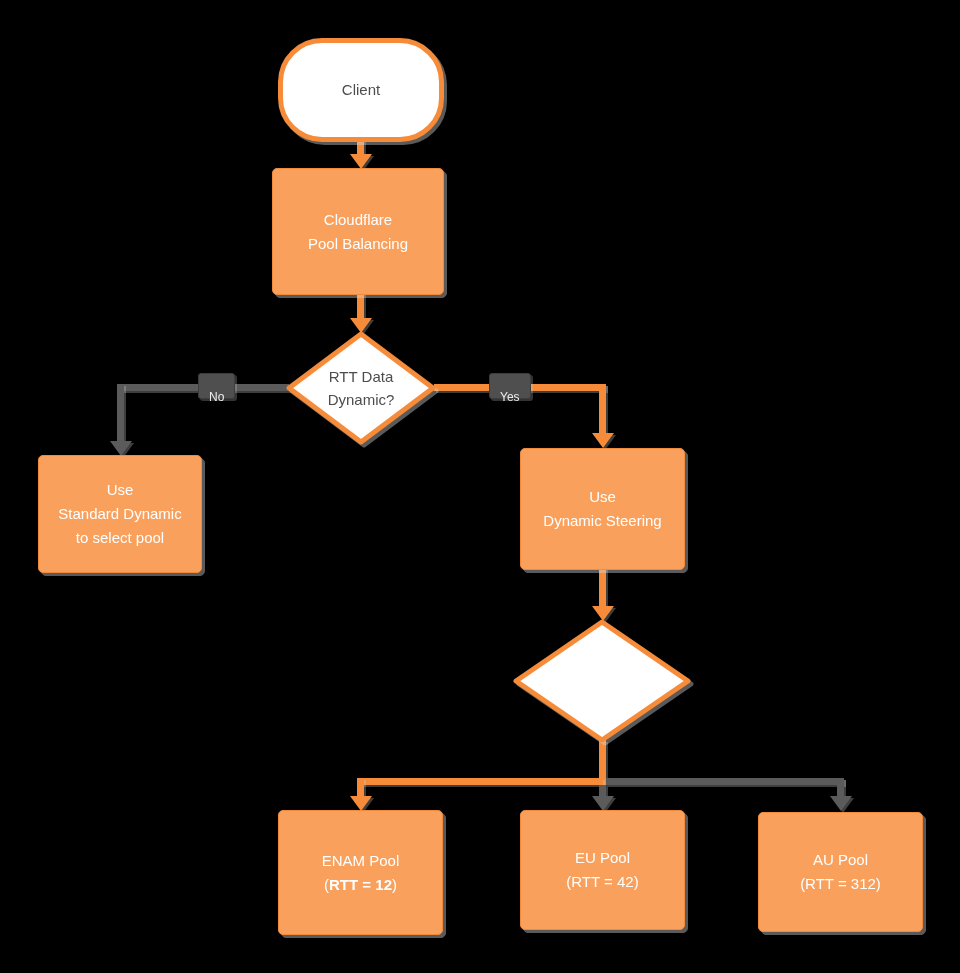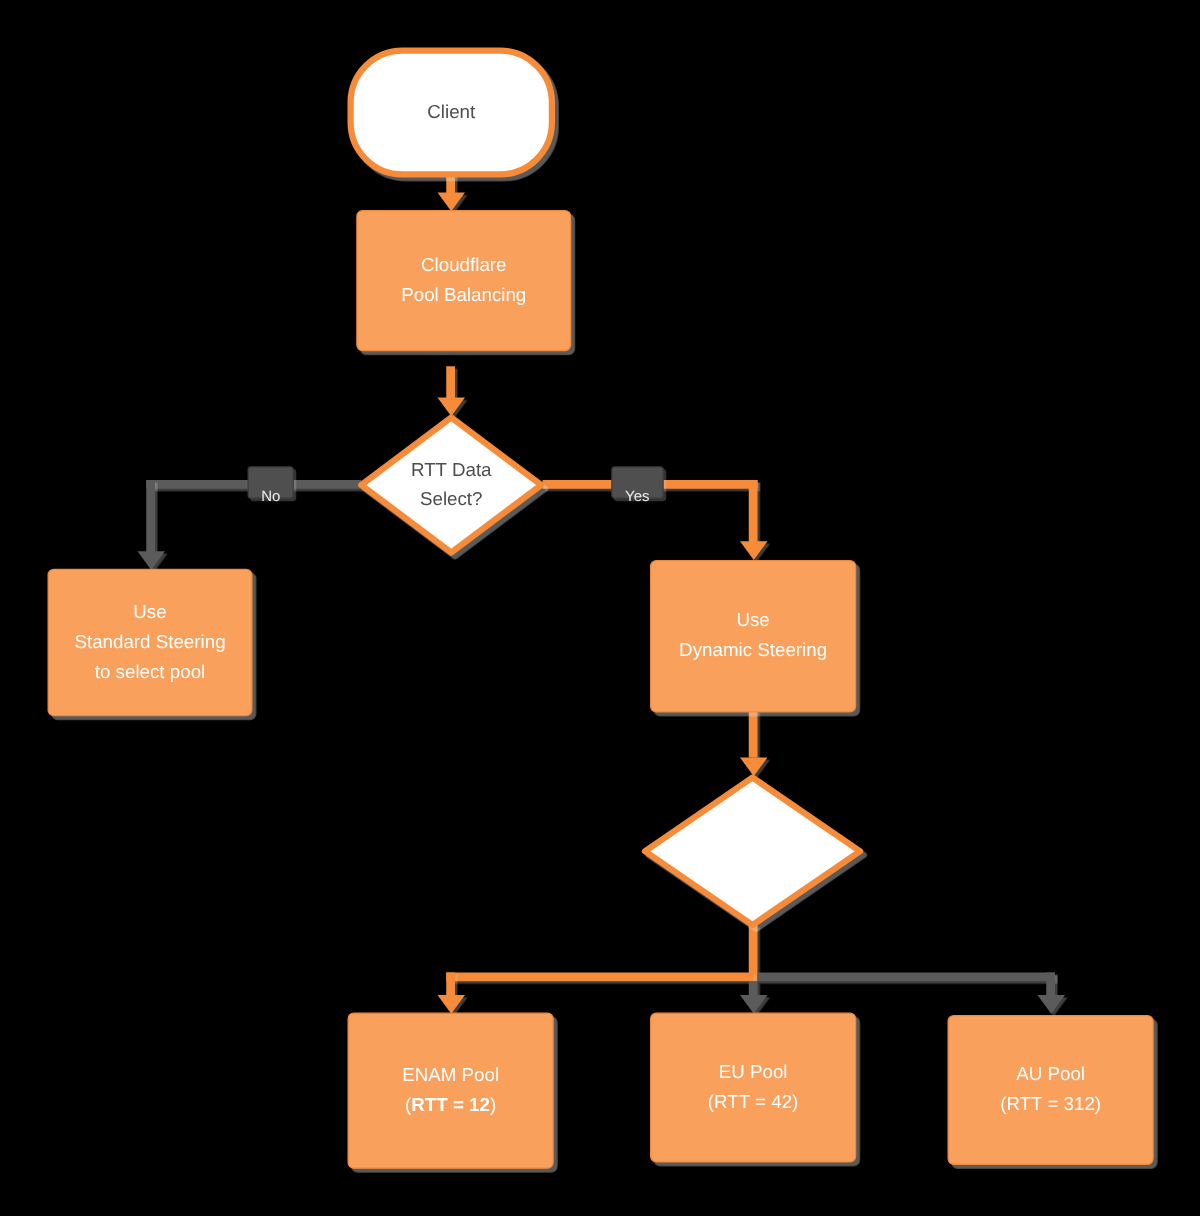--- a/index.html
+++ b/index.html
@@ -79,36 +79,36 @@
   <div class="seg gray" style="left:599px;top:785px;width:7px;height:13px"></div>
   <div class="arrow gray" style="left:592px;top:796px"></div>
 
   <div class="seg gray" style="left:837px;top:778px;width:7px;height:20px"></div>
   <div class="arrow gray" style="left:830px;top:796px"></div>
 
   <div class="node stadium" style="left:278px;top:38px;width:166px;height:104px">
     <span>Client</span>
   </div>
 
-  <div class="node orange" style="left:285px;top:168px;width:172px;height:113px">
+  <div class="node orange" style="left:272px;top:168px;width:172px;height:127px">
     <span>Cloudflare</span>
     <span>Pool Balancing</span>
   </div>
 
   <svg class="diamond-shape" style="left:285px;top:330px" width="152" height="116" viewBox="0 0 152 116">
     <polygon points="76,4 148,58 76,112 4,58" fill="#FFFFFF" stroke="#F68C3A" stroke-width="5" stroke-linejoin="round"></polygon>
   </svg>
   <div class="diamond-label" style="left:285px;top:330px;width:152px;height:116px">
     <span>RTT Data</span>
-    <span>Select?</span>
+    <span>Dynamic?</span>
   </div>
 
   <div class="node orange" style="left:38px;top:455px;width:164px;height:118px">
     <span>Use</span>
-    <span>Standard Steering</span>
+    <span>Standard Dynamic</span>
     <span>to select pool</span>
   </div>
 
   <div class="node orange" style="left:520px;top:448px;width:165px;height:122px">
     <span>Use</span>
     <span>Dynamic Steering</span>
   </div>
 
   <svg class="diamond-shape" style="left:512px;top:618px" width="180" height="126" viewBox="0 0 180 126">
     <polygon points="90,4 176,63 90,122 4,63" fill="#FFFFFF" stroke="#F68C3A" stroke-width="5" stroke-linejoin="round"></polygon>

